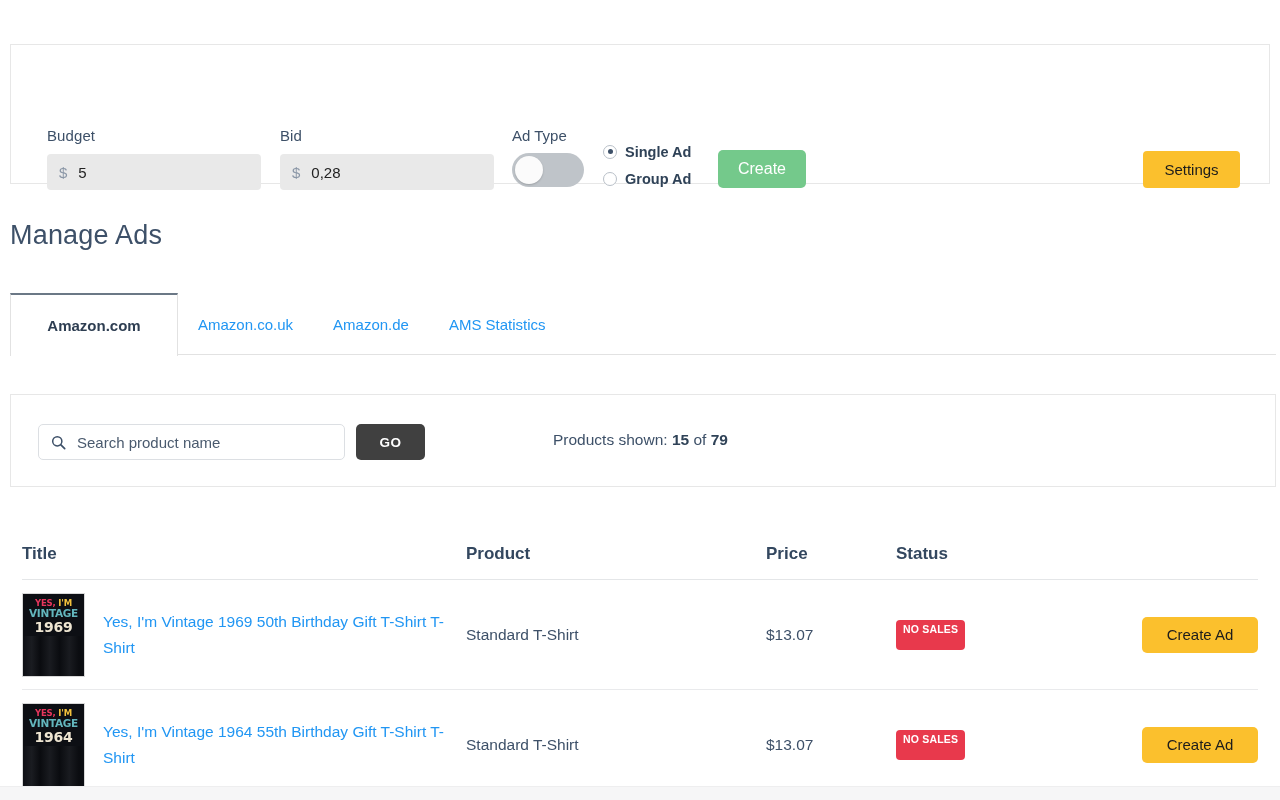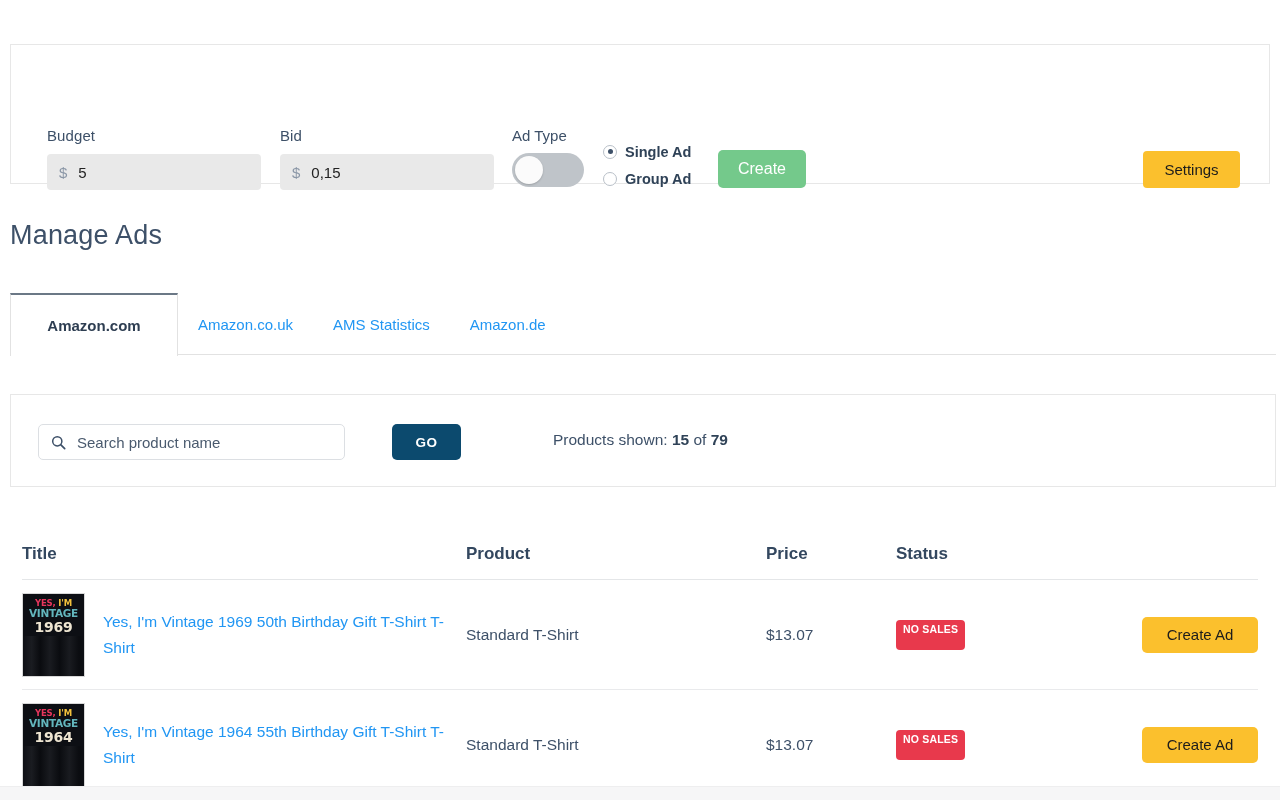--- a/index.html
+++ b/index.html
@@ -201,30 +201,29 @@
     font-family: inherit;
     color: #3d5068;
     width: 100%;
     background: transparent;
   }
   .search-input::placeholder { color: #4a5a6e; opacity: 1; }
   .btn-go {
     position: absolute;
     left: 345px; top: 29px;
     width: 69px; height: 36px;
-    background: #0c4a6e;
+    background: #404040;
     color: #fff;
     border: none;
     border-radius: 5px;
     font-size: 13.5px;
     font-weight: bold;
     letter-spacing: .5px;
     font-family: inherit;
     cursor: pointer;
-    margin-left: 36px;
   }
   .prod-count {
     position: absolute;
     left: 542px; top: 36px;
     font-size: 15.5px;
     color: #3d5068;
   }
   .prod-count b { color: #2f4257; font-weight: bold; }
 
   
@@ -371,21 +370,21 @@
       <div class="money-input">
         <span class="sym">$</span>
         <span class="val">5</span>
       </div>
     </div>
 
     <div class="field-group" style="left:269px; top:82px;">
       <div class="field-label">Bid</div>
       <div class="money-input">
         <span class="sym">$</span>
-        <span class="val">0,15</span>
+        <span class="val">0,28</span>
       </div>
     </div>
 
     <div class="adtype-block">
       <div class="adtype-label">Ad Type</div>
       <div class="toggle">
         <div class="knob"></div>
       </div>
     </div>
 
@@ -402,22 +401,22 @@
 
     <button class="btn-create">Create</button>
     <button class="btn-settings">Settings</button>
   </div>
 
   <div class="heading">Manage Ads</div>
 
   <div class="tabs">
     <div class="tab active">Amazon.com</div>
     <div class="tab">Amazon.co.uk</div>
+    <div class="tab">Amazon.de</div>
     <div class="tab">AMS Statistics</div>
-    <div class="tab">Amazon.de</div>
   </div>
 
   <div class="search-panel">
     <div class="search-wrap">
       <svg width="15" height="15" viewBox="0 0 16 16">
         <circle cx="6.7" cy="6.7" r="4.9" fill="none" stroke="#3d5068" stroke-width="1.6"></circle>
         <line x1="10.3" y1="10.3" x2="14.6" y2="14.6" stroke="#3d5068" stroke-width="1.8" stroke-linecap="round"></line>
       </svg>
       <input class="search-input" type="text" placeholder="Search product name" style="">
     </div>

